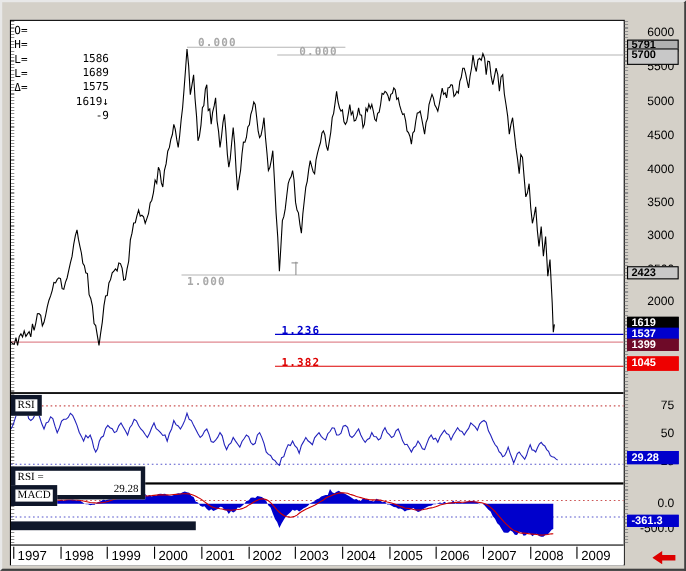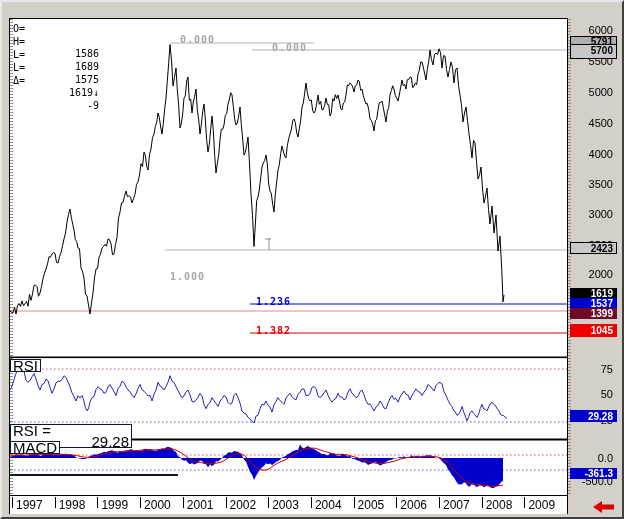--- a/index.html
+++ b/index.html
@@ -37,37 +37,37 @@
     position:absolute;top:0;width:3px;height:475px;
     background:repeating-linear-gradient(to bottom,#909090 0 1px,transparent 1px 3px);
   }
   #chart-svg{position:absolute;left:0;top:0;}
   .quote-panel{position:absolute;left:3px;top:3px;width:86px;font-family:"DejaVu Sans Mono",monospace;font-size:10px;color:#000;}
   .q-row{display:flex;height:13px;line-height:13px;}
   .q-label{width:22px;}
   .q-val{flex:1;text-align:right;margin-top:25px;}
   .fib-label{position:absolute;font-family:"DejaVu Sans Mono",monospace;font-size:10px;font-weight:bold;letter-spacing:1px;line-height:10px;white-space:nowrap;}
   .pane-label{
-    position:absolute;background:#ffffff;border:1px solid #0f172a;color:#000;
-    font-family:Liberation Sans, sans-serif;font-size:15px;line-height:11px;padding:0 2px;white-space:nowrap;
+    position:absolute;background:#ffffff;border:4px solid #0f172a;color:#000;
+    font-family:Liberation Serif, serif;font-size:10px;line-height:11px;padding:0 2px;white-space:nowrap;
   }
   .readout{display:flex;flex-direction:column;}
   .readout .r-label{width:52px;}
   .readout .r-val{flex:1;text-align:right;}
   .dates-row{
     position:absolute;left:0;right:0;top:476px;height:19px;
     border-top:1px solid #000;background:#fff;overflow:hidden;
   }
   .year-tick{position:absolute;top:1px;width:1px;height:11px;background:#000;}
   .year-label{position:absolute;top:2px;font-size:12px;color:#000;font-family:"Liberation Sans",sans-serif;}
   .gutter{position:absolute;left:566px;top:17px;width:56px;height:495px;}
   .ax-label{position:absolute;right:11px;font-size:11px;color:#000;white-space:nowrap;}
   .ax-box{
     position:absolute;left:2px;width:47px;font-size:10px;font-weight:bold;
-    text-align:right;padding:0 3px;line-height:10px;white-space:nowrap;overflow:hidden;
+    text-align:left;padding:0 3px;line-height:10px;white-space:nowrap;overflow:hidden;
   }
   .nav-arrow{position:absolute;left:25px;top:482px;}
 </style>
 </head>
 <body>
 
 <div class="window">
 
 
   <div class="chart-frame">
@@ -113,21 +113,21 @@
         </div>
         <div class="q-row">
           <span class="q-label">Δ=</span>
                    <span class="q-val">-9</span>
         </div>
       </div>
 
     <div id="fib-labels">
         <div class="fib-label" style="left: 170px; top: 16px; color: rgb(168, 168, 168);">0.000</div>
         <div class="fib-label" style="left: 262px; top: 24px; color: rgb(168, 168, 168);">0.000</div>
-        <div class="fib-label" style="left: 160px; top: 233px; color: rgb(168, 168, 168); margin-top: 20px;">1.000</div>
+        <div class="fib-label" style="left: 160px; top: 233px; color: rgb(168, 168, 168);">1.000</div>
         <div class="fib-label" style="left: 246px; top: 278px; color: rgb(0, 0, 204);">1.236</div>
         <div class="fib-label" style="left: 246px; top: 307px; color: rgb(221, 0, 0);">1.382</div>
       </div>
 
     <div class="pane-label" style="left:0;top:340px;">
       <span>RSI</span>
     </div>
 
     <div class="pane-label readout" style="left:0;top:405px;width:122px;">
       <span class="r-label">RSI =</span>

